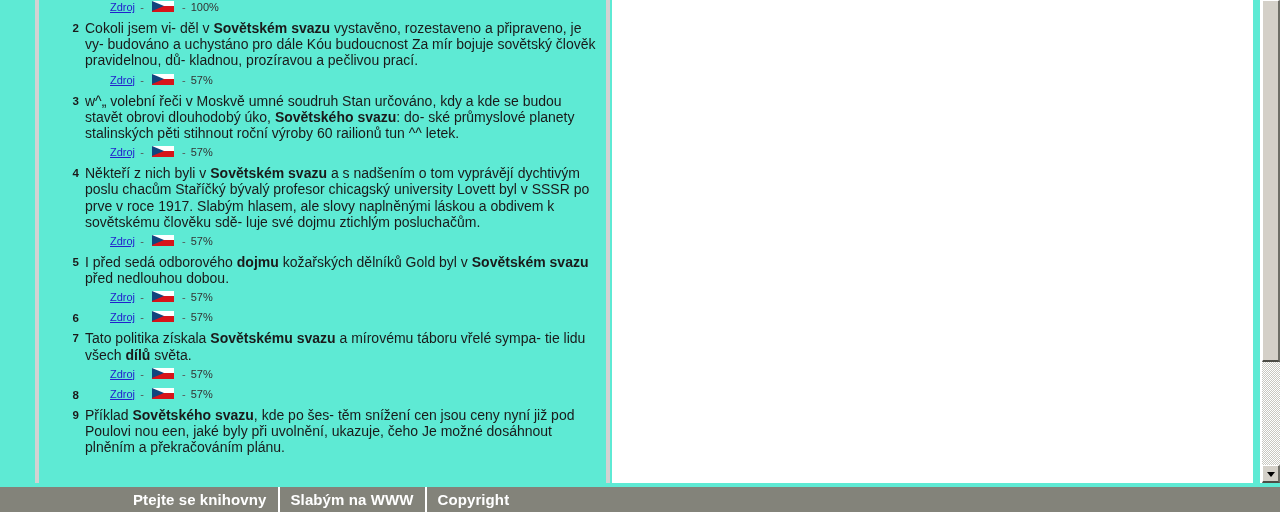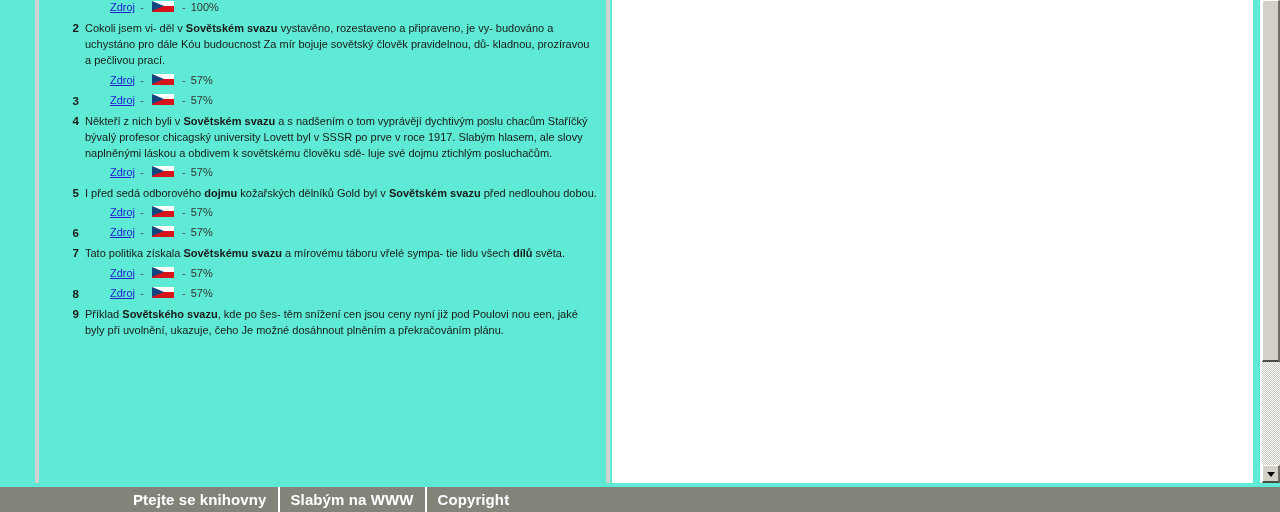--- a/index.html
+++ b/index.html
@@ -51,21 +51,21 @@
     top: 0;
     font-size: 11.5px;
     font-weight: bold;
     color: #1a1a1a;
     line-height: 16px;
     text-align: right;
     width: 12px;
   }
 
   .snippet {
-    font-size: 11px;
+    font-size: 14px;
     line-height: 16.2px;
     color: #1a1a1a;
     text-align: left;
     margin: 0;
     padding-right: 4px;
   }
   .snippet b { font-weight: bold; }
 
   .meta {
     margin-top: 4px;
@@ -244,20 +244,21 @@
         <span class="flag-cz">
           <span class="band-top"></span><span class="band-bottom"></span><span class="wedge"></span>
         </span>
         <span class="dash">-</span>
         <span class="pct">57%</span>
       </div>
     </div>
 
     <div class="result-item">
       <span class="result-num">3</span>
+      <p class="snippet">w^„ volební řeči v Moskvě umné soudruh Stan určováno, kdy a kde se budou stavět obrovi dlouhodobý úko, <b>Sovětského svazu</b>: do- ské průmyslové planety stalinských pěti stihnout roční výroby 60 railionů tun ^^ letek.</p>
       <div class="meta">
         <span class="src-link">Zdroj</span>
         <span class="dash">-</span>
         <span class="flag-cz">
           <span class="band-top"></span><span class="band-bottom"></span><span class="wedge"></span>
         </span>
         <span class="dash">-</span>
         <span class="pct">57%</span>
       </div>
     </div>

